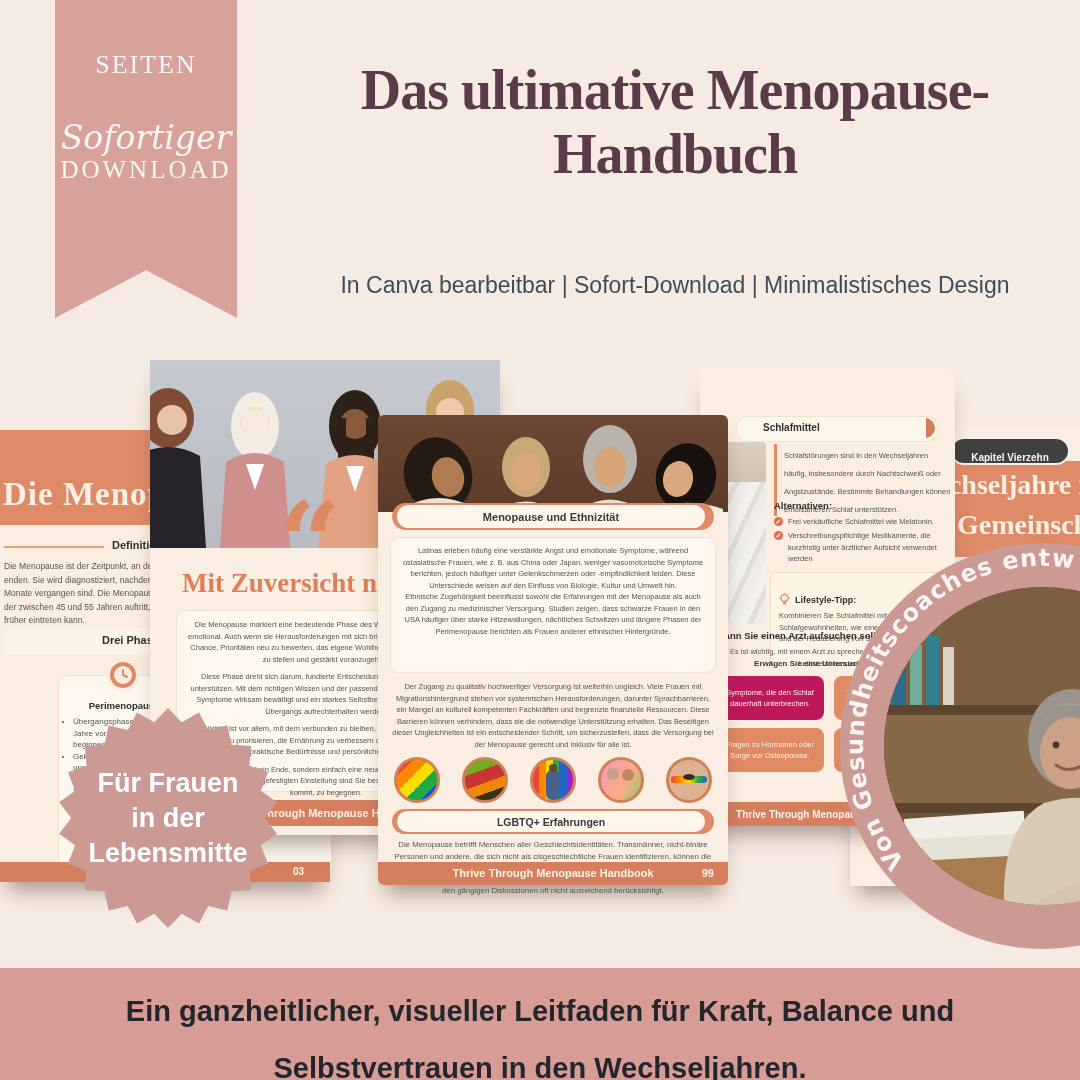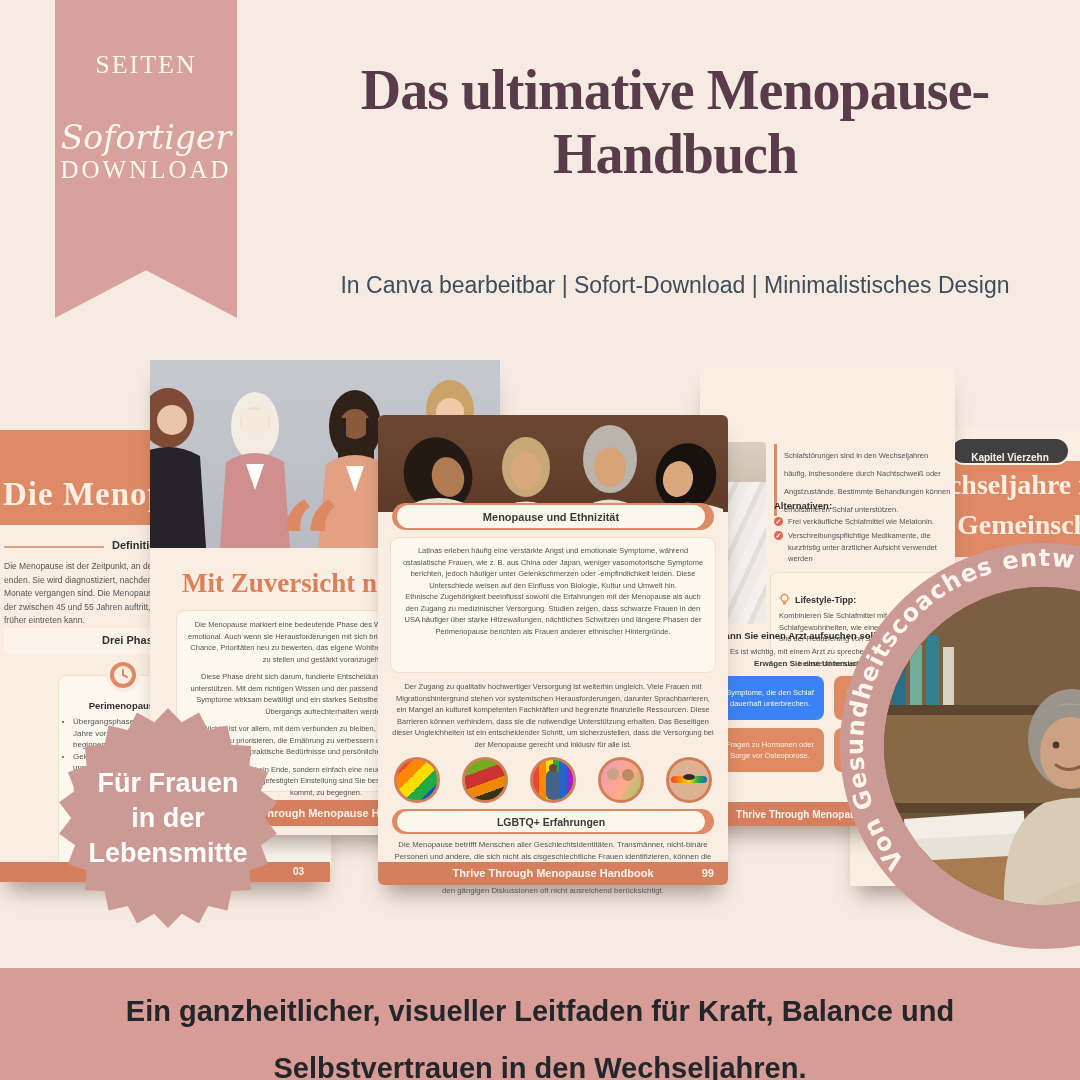--- a/index.html
+++ b/index.html
@@ -138,20 +138,25 @@
       <p class="tinytxt" style="margin:0 0 6px;">Diese Phase dreht sich darum, fundierte Entscheidungen zu treffen, die Sie unterstützen. Mit dem richtigen Wissen und der passenden Unterstützung können Symptome wirksam bewältigt und ein starkes Selbstbewusstsein während des Übergangs aufrechterhalten werden.</p>
       <p class="tinytxt" style="margin:0 0 6px;">Wichtig ist vor allem, mit dem verbunden zu bleiben, was Ihnen guttut – ob Bewegung zu priorisieren, die Ernährung zu verbessern oder ärztliche Beratung zu suchen, sich auf praktische Bedürfnisse und persönliche Ziele zu konzentrieren.</p>
       <p class="tinytxt" style="margin:0;">Die Menopause ist kein Ende, sondern einfach eine neue Phase von Gesundheit. Mit Wissen und einer gefestigten Einstellung sind Sie bestens gerüstet, allem, was kommt, zu begegnen.</p>
     </div>
     <div class="abs tbar" style="left:0;top:440px;width:350px;height:26px;display:flex;align-items:center;justify-content:center;">
       <span style="font-size:11px;">Thrive Through Menopause Handbook</span>
     </div>
   </div>
 
   <div class="abs page" style="left:700px;top:368px;width:255px;height:458px;z-index:2;border-radius:6px;">
+    <div class="abs" style="left:36px;top:48px;width:200px;height:24px;background:#fdf6ea;border-radius:12px;border:1px solid #f1e2cd;">
+      <span style="position:absolute;left:26px;top:5px;font-size:10px;font-weight:700;color:#2f2f2f;">Schlafmittel</span>
+      <span style="position:absolute;right:2px;top:1px;width:20px;height:20px;border-radius:50%;background:#d08057;
+                   clip-path:polygon(55% 0,100% 0,100% 100%,55% 100%);"></span>
+    </div>
 
     <div class="abs" style="left:16px;top:74px;width:50px;height:182px;border-radius:4px;overflow:hidden;
                 background:repeating-linear-gradient(115deg,#f3f1ee 0 9px,#e2dfda 9px 14px,#efece8 14px 24px);">
       <div style="position:absolute;left:0;top:0;width:50px;height:40px;background:linear-gradient(#d9cfc2,#cfc3b4);"></div>
     </div>
 
     <div class="abs" style="left:74px;top:76px;width:168px;border-left:3px solid #e08a64;padding-left:7px;">
       <span class="tinytxt">Schlafstörungen sind in den Wechseljahren häufig, insbesondere durch Nachtschweiß oder Angstzustände. Bestimmte Behandlungen können erholsameren Schlaf unterstützen.</span>
     </div>
     <div class="abs" style="left:74px;top:132px;font-size:9.5px;font-weight:700;color:#2f2f2f;">Alternativen:</div>
@@ -171,21 +176,21 @@
           <rect x="4" y="8.5" width="3" height="3" fill="#e8955f"></rect>
           <path d="M5.5 .2 v1 M1 5 H0 M11 5 h-1 M2 1.8 l.8 .8 M9 1.8 l-.8 .8" stroke="#e8955f" stroke-width="1"></path>
         </svg>
         <span style="font-size:9px;font-weight:700;color:#2f2f2f;">Lifestyle-Tipp:</span>
       </div>
       <div class="tinytxt" style="margin-top:4px;">Kombinieren Sie Schlafmittel mit guten Schlafgewohnheiten, wie einer festen Routine und der Reduzierung von Stressfaktoren.</div>
     </div>
     <div class="abs" style="left:16px;top:262px;font-size:9.5px;font-weight:700;color:#2f2f2f;">Wann Sie einen Arzt aufsuchen sollten</div>
     <div class="abs tinytxt" style="left:16px;top:278px;width:226px;text-align:center;">Es ist wichtig, mit einem Arzt zu sprechen, wenn Symptome belastend werden.</div>
     <div class="abs" style="left:16px;top:291px;width:226px;text-align:center;font-size:8px;font-weight:700;color:#3a3a3a;">Erwägen Sie eine Untersuchung, wenn:</div>
-    <div class="abs" style="left:16px;top:308px;width:108px;height:44px;background:#3b82f6;border-radius:8px;color:#fdf3e8;
+    <div class="abs" style="left:16px;top:308px;width:108px;height:44px;background:#be185d;border-radius:8px;color:#fdf3e8;
                 font-size:7.5px;line-height:11px;display:flex;align-items:center;text-align:center;padding:3px 8px;box-sizing:border-box;">
       <span>Symptome, die den Schlaf dauerhaft unterbrechen.</span>
     </div>
     <div class="abs" style="left:134px;top:308px;width:108px;height:44px;background:#e08a64;border-radius:8px;color:#fdf3e8;
                 font-size:7.5px;line-height:11px;display:flex;align-items:center;text-align:center;padding:3px 8px;box-sizing:border-box;">
       <span>Starke oder sehr häufige Hitzewallungen.</span>
     </div>
     <div class="abs" style="left:16px;top:360px;width:108px;height:44px;background:#e08a64;border-radius:8px;color:#fdf3e8;
                 font-size:7.5px;line-height:11px;display:flex;align-items:center;text-align:center;padding:3px 8px;box-sizing:border-box;">
       <span>Fragen zu Hormonen oder Sorge vor Osteoporose.</span>

